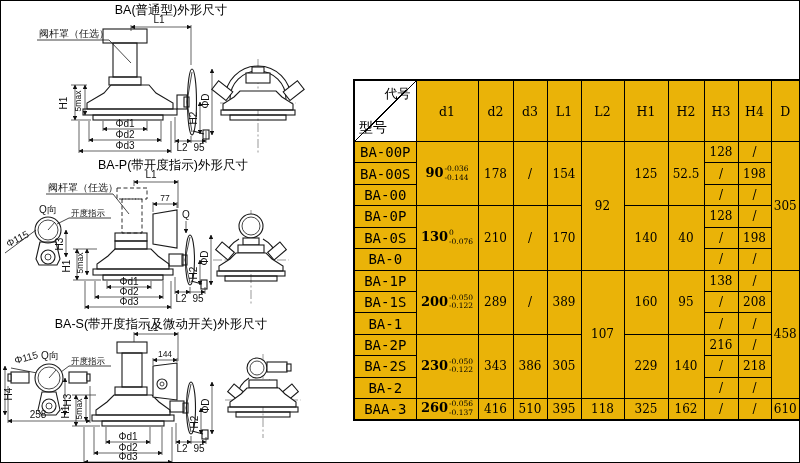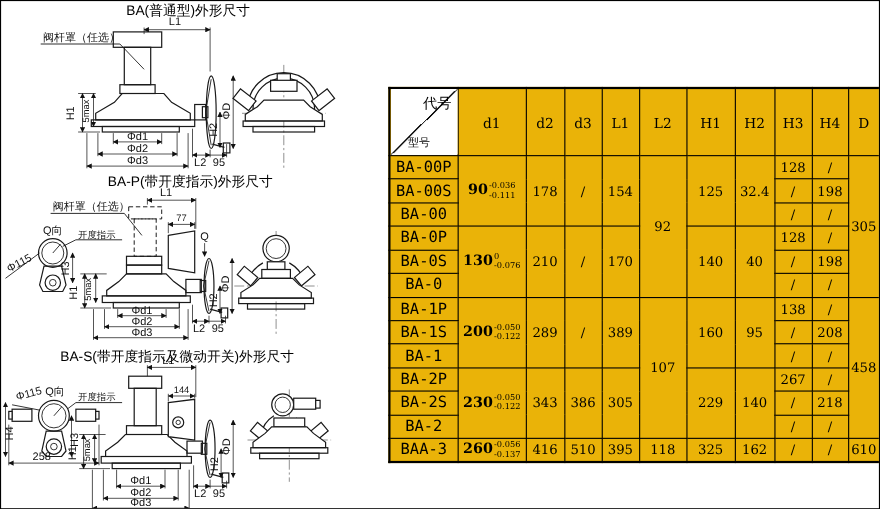--- a/index.html
+++ b/index.html
@@ -22,21 +22,21 @@
              width:446px;height:342px;background:#eab308;font-family:"DejaVu Serif",serif;
              font-size:12px;color:#000;border:2px solid #000;}
   .dim-table td,.dim-table th{border:1.2px solid #000;padding:0;text-align:center;
              font-weight:normal;overflow:hidden;white-space:nowrap;}
   .dim-table thead th{height:60px;font-size:12.5px;}
   .dim-table tbody tr{height:21px;}
   .model{font-family:"DejaVu Sans Mono",monospace;font-size:14px;}
   .corner-cell{position:relative;padding:0;
     background:linear-gradient(to bottom right,#fff 49.3%,#000 49.3%,#000 50.7%,#fff 50.7%);}
   .corner-cell .c-top{position:absolute;top:4px;right:5px;font-size:13px;}
-  .corner-cell .c-bottom{position:absolute;bottom:4px;left:16px;font-size:10px;text-align:center;}
+  .corner-cell .c-bottom{position:absolute;bottom:4px;left:4px;font-size:14px;text-align:center;}
   .tolbase{font-size:13px;font-weight:bold;}
   .tolstack{display:inline-flex;flex-direction:column;vertical-align:middle;
             font-size:7.5px;line-height:1.15;margin-left:1px;text-align:left;}
 </style>
 </head>
 <body>
 
 <div class="page">
 
   <svg style="top:0" width="350" height="158" viewBox="0 0 350 158">
@@ -370,29 +370,29 @@
         <th>H4</th>
         <th>D</th>
       </tr>
     </thead>
     <tbody>
       <tr>
         <td class="model">BA-00P</td>
         <td rowspan="3">
           <span class="tolbase">90</span><span class="tolstack">
               <span>-0.036</span>
-              <span>-0.111</span>
+              <span>-0.144</span>
             </span>
         </td>
         <td rowspan="3">178</td>
         <td rowspan="3">/</td>
         <td rowspan="3">154</td>
         <td rowspan="6">92</td>
         <td rowspan="3">125</td>
-        <td rowspan="3">32.4</td>
+        <td rowspan="3">52.5</td>
         <td>128</td>
         <td>/</td>
         <td rowspan="6">305</td>
       </tr>
       <tr>
         <td class="model">BA-00S</td>
         <td>/</td>
         <td>198</td>
       </tr>
       <tr>
@@ -460,21 +460,21 @@
           <span class="tolbase">230</span><span class="tolstack">
               <span>-0.050</span>
               <span>-0.122</span>
             </span>
         </td>
         <td rowspan="3">343</td>
         <td rowspan="3">386</td>
         <td rowspan="3">305</td>
         <td rowspan="3">229</td>
         <td rowspan="3">140</td>
-        <td>267</td>
+        <td>216</td>
         <td>/</td>
       </tr>
       <tr>
         <td class="model">BA-2S</td>
         <td>/</td>
         <td>218</td>
       </tr>
       <tr>
         <td class="model">BA-2</td>
         <td>/</td>

